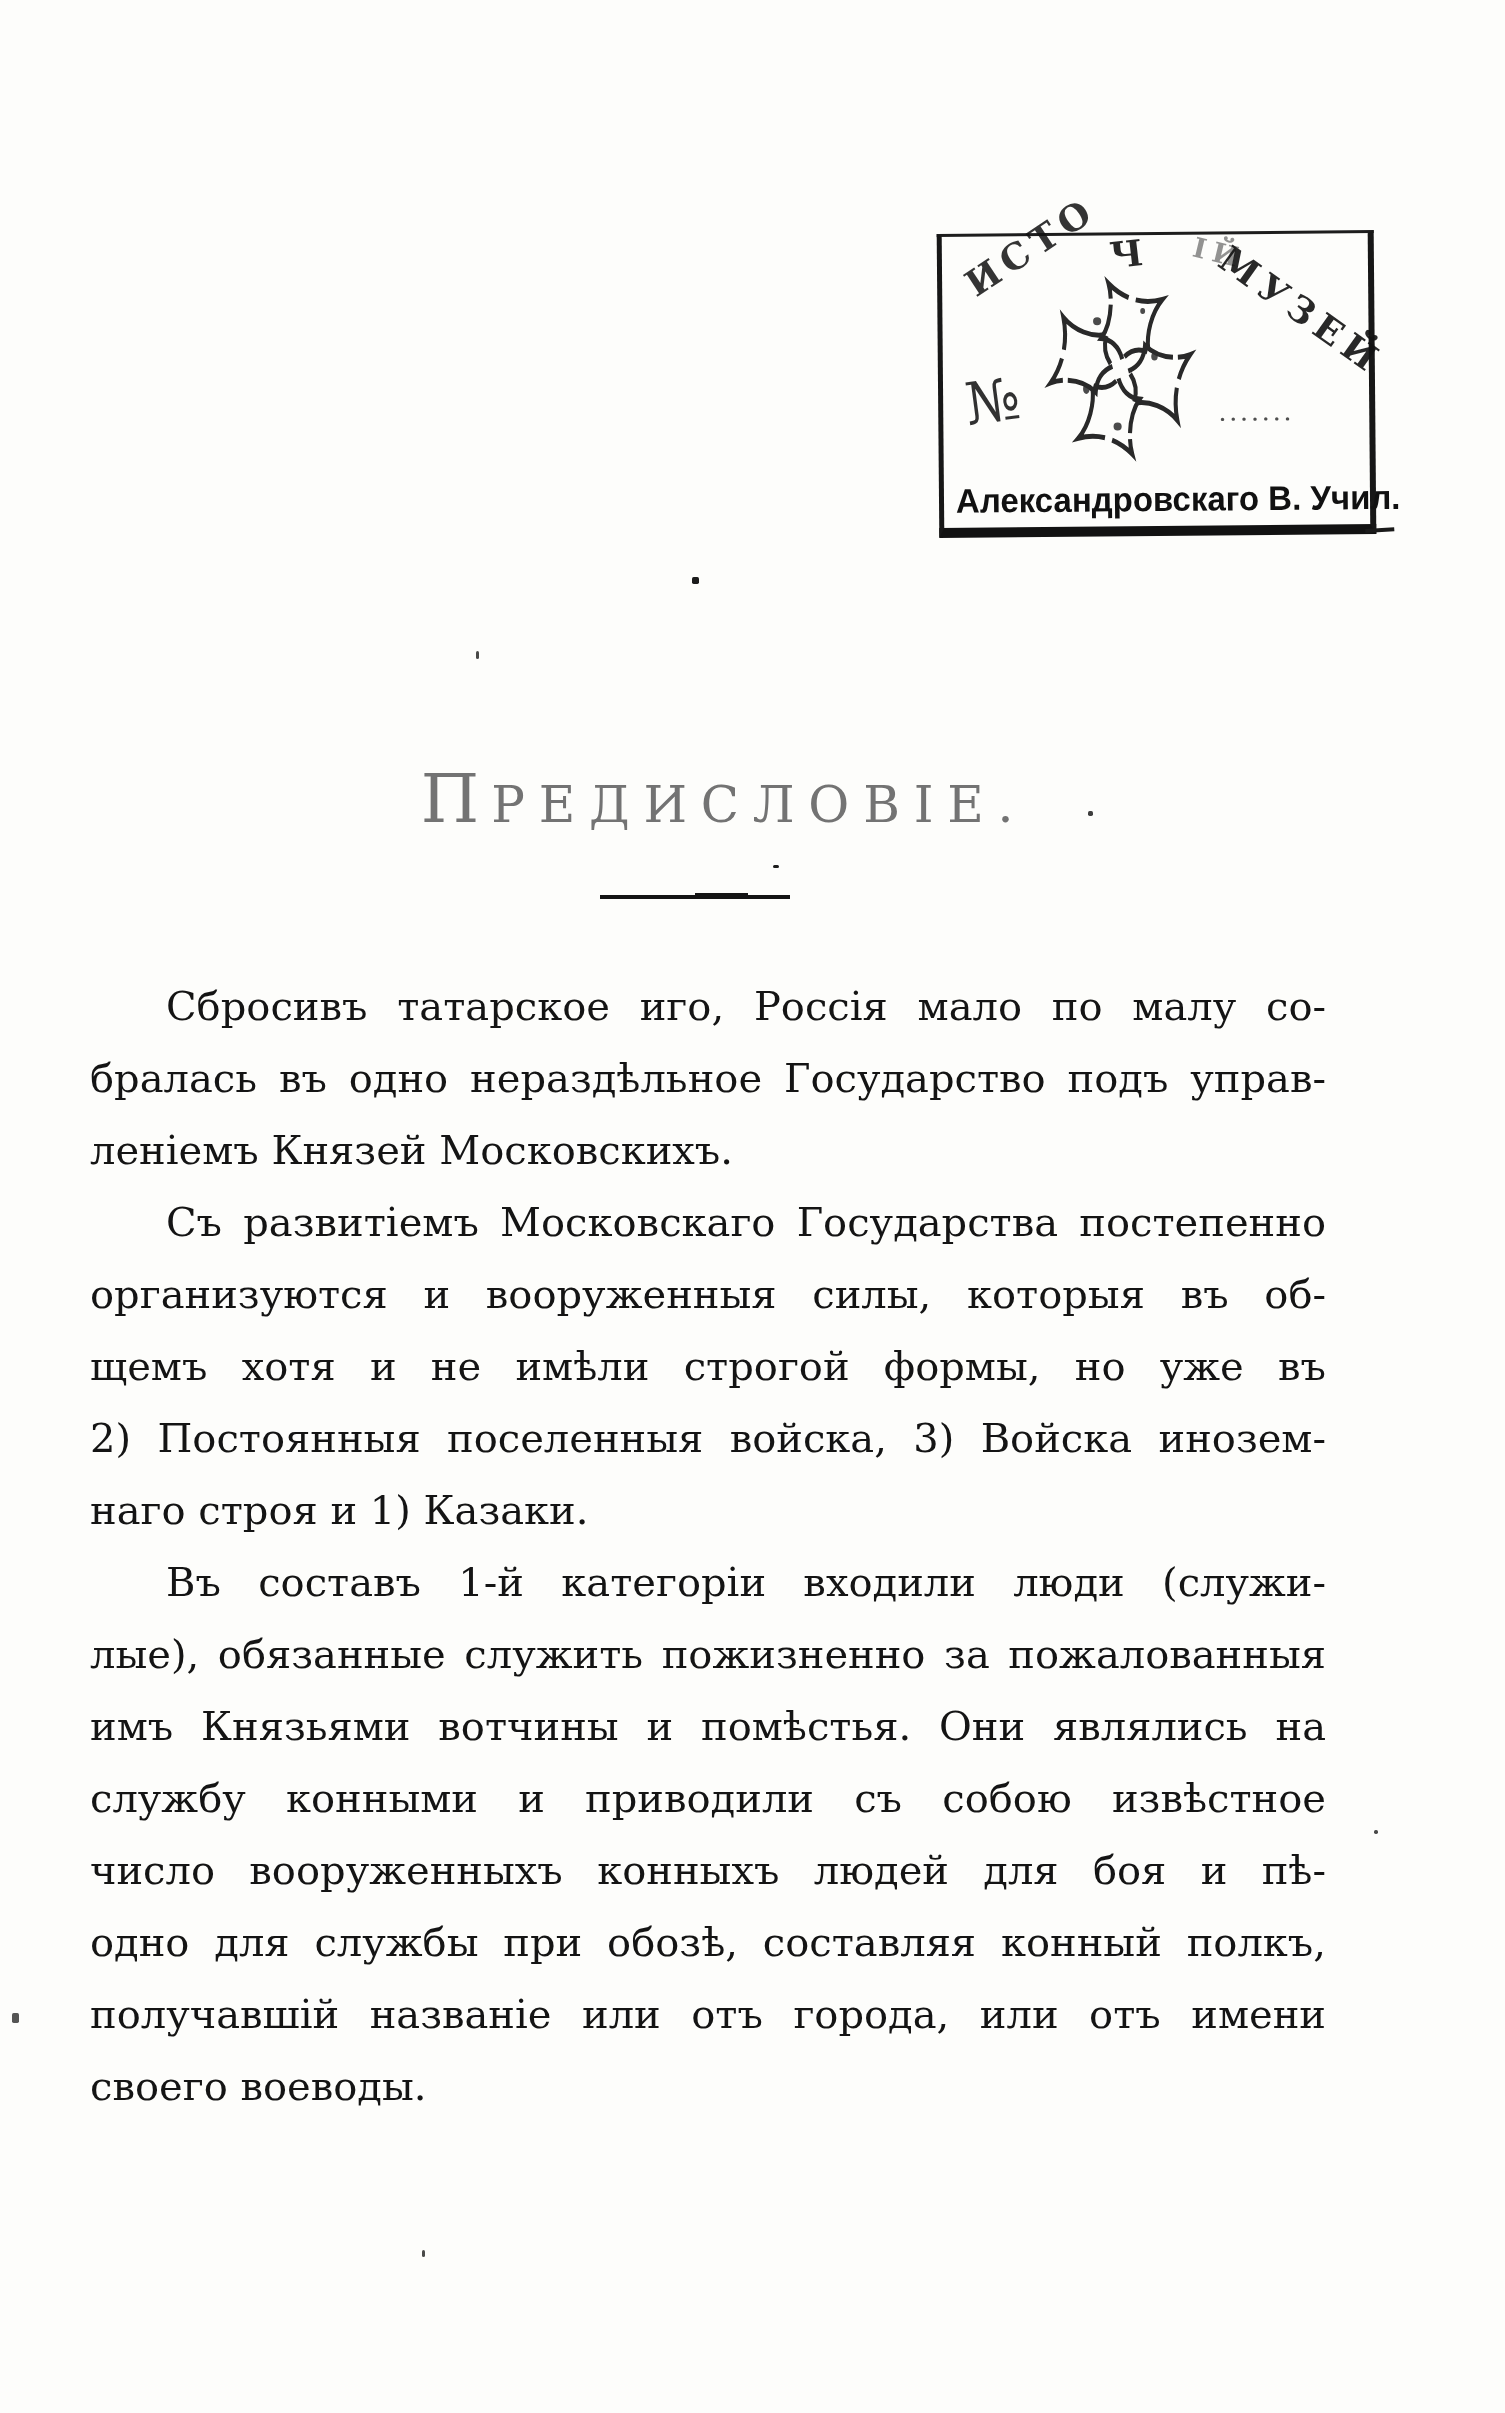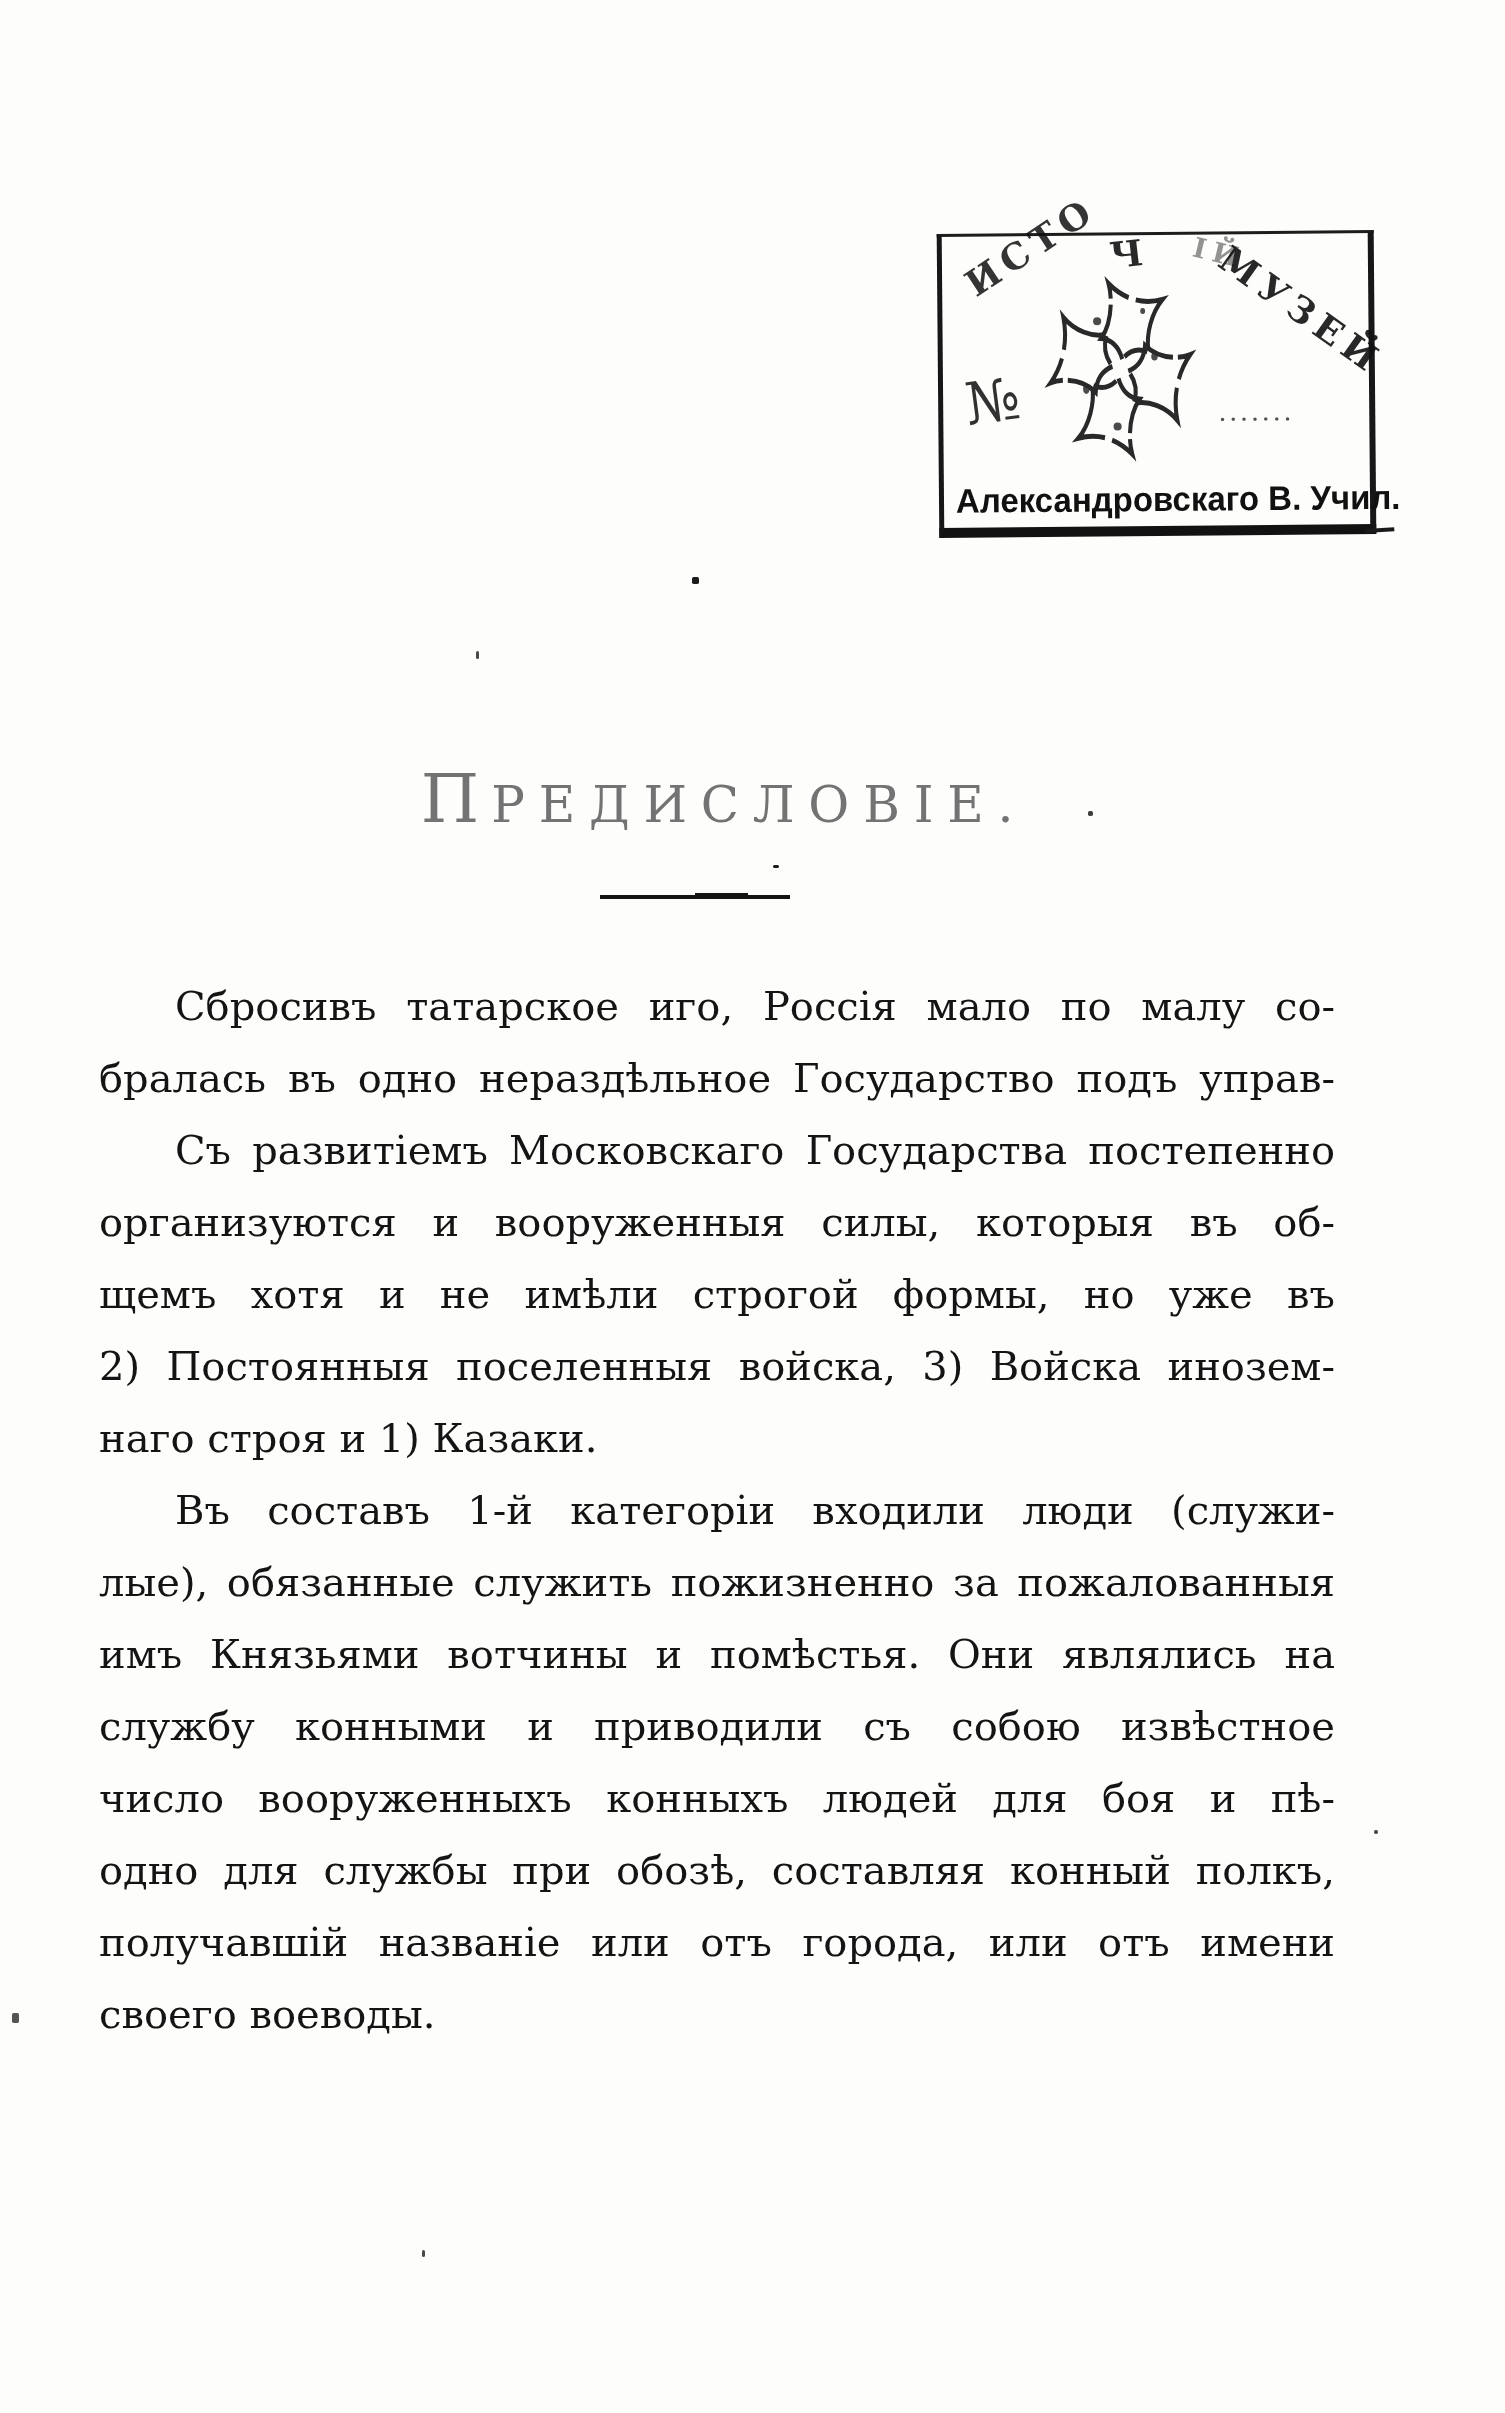--- a/index.html
+++ b/index.html
@@ -112,21 +112,21 @@
     content: "";
     position: absolute;
     left: 95px; top: -1.7px;
     width: 53px; height: 3.4px;
     background: #141414;
   }
 
   
   .body-text {
     position: absolute;
-    left: 99px;
+    left: 90px;
     top: 970px;
     width: 1236px;
     font-size: 40px;
     line-height: 72px;
     color: #141414;
   }
   .line { text-align: justify; text-align-last: justify; }
   .line.pstart { text-indent: 76px; }
   .line.pend { text-align-last: left; }
 
@@ -176,20 +176,21 @@
     <div class="stamp-tail"></div>
   </div>
 
   <h1 class="title"><span class="initial">П</span><span>РЕДИСЛОВІЕ.</span></h1>
 
   <div class="rule"></div>
 
   <div class="body-text" id="body-text">
       <div class="line pstart">Сбросивъ татарское иго, Россія мало по малу со-</div>
       <div class="line">бралась въ одно нераздѣльное Государство подъ управ-</div>
+      <div class="line pend">леніемъ Князей Московскихъ.</div>
       <div class="line pstart">Съ развитіемъ Московскаго Государства постепенно</div>
       <div class="line">организуются и вооруженныя силы, которыя въ об-</div>
       <div class="line">щемъ хотя и не имѣли строгой формы, но уже въ</div>
       <div class="line">2) Постоянныя поселенныя войска, 3) Войска инозем-</div>
       <div class="line pend">наго строя и 1) Казаки.</div>
       <div class="line pstart">Въ составъ 1-й категоріи входили люди (служи-</div>
       <div class="line">лые), обязанные служить пожизненно за пожалованныя</div>
       <div class="line">имъ Князьями вотчины и помѣстья. Они являлись на</div>
       <div class="line">службу конными и приводили съ собою извѣстное</div>
       <div class="line">число вооруженныхъ конныхъ людей для боя и пѣ-</div>

